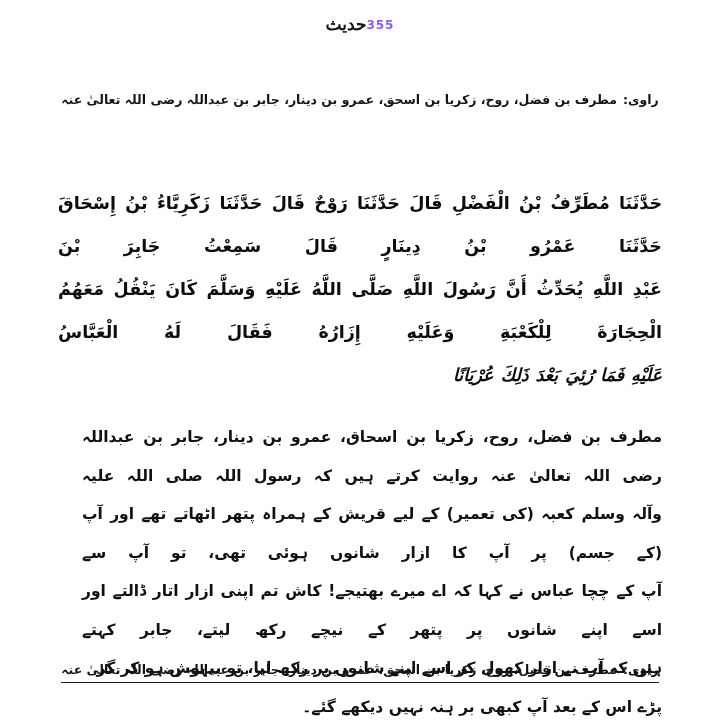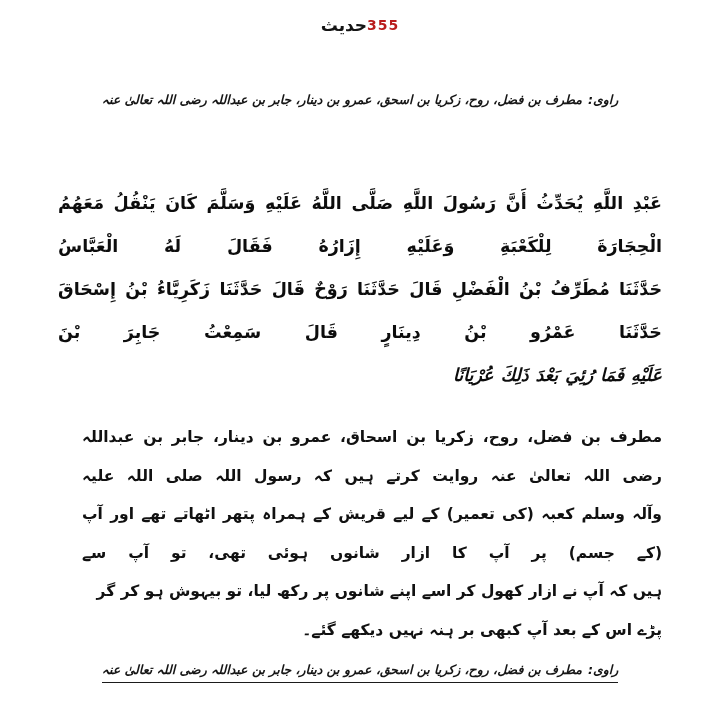--- a/index.html
+++ b/index.html
@@ -39,44 +39,44 @@
     font-size: 16px;
     font-weight: 700;
     letter-spacing: 0.5px;
     color: #141414;
   }
   .hdr-word {
     display: inline-block;
     vertical-align: middle;
     font-size: 17px;
     font-weight: 700;
+    font-family: Liberation Serif, serif;
   }
   .hdr-num {
     display: inline-block;
     vertical-align: middle;
-    font-size: 14px;
+    font-size: 12px;
     font-weight: 700;
     margin-right: 0;
     letter-spacing: 1px;
-    color: #b91c1c;
+    color: #8b5cf6;
   }
 
   
   .ravi-line {
     position: absolute;
     direction: rtl;
     unicode-bidi: isolate;
     text-align: center;
     width: 720px;
     left: 0;
     font-size: 12.5px;
     font-weight: 700;
     color: #151515;
     white-space: nowrap;
-    font-style: italic;
   }
   .ravi-top { top: 92px; }
   .ravi-bottom { top: 662px; }
 
   .ravi-inner {
     display: inline-block;
     padding-bottom: 3px;
   }
   .ravi-bottom .ravi-inner {
     border-bottom: 1.3px solid #1b1b1b;
@@ -170,28 +170,29 @@
     </span>
   </div>
 
   <div class="ravi-line ravi-top">
     <span class="ravi-inner">
       <span class="ravi-label">راوی:</span><span class="ravi-body">مطرف بن فضل، روح، زکریا بن اسحق، عمرو بن دینار، جابر بن عبداللہ رضی اللہ تعالیٰ عنہ</span>
     </span>
   </div>
 
   <div class="arabic-block">
+    <span class="ar-line stretch">حَدَّثَنَا مُطَرِّفُ بْنُ الْفَضْلِ قَالَ حَدَّثَنَا رَوْحٌ قَالَ حَدَّثَنَا زَكَرِيَّاءُ بْنُ إِسْحَاقَ حَدَّثَنَا عَمْرُو بْنُ دِينَارٍ قَالَ سَمِعْتُ جَابِرَ بْنَ</span>
     <span class="ar-line stretch">عَبْدِ اللَّهِ يُحَدِّثُ أَنَّ رَسُولَ اللَّهِ صَلَّى اللَّهُ عَلَيْهِ وَسَلَّمَ كَانَ يَنْقُلُ مَعَهُمُ الْحِجَارَةَ لِلْكَعْبَةِ وَعَلَيْهِ إِزَارُهُ فَقَالَ لَهُ الْعَبَّاسُ</span>
-    <span class="ar-line stretch">حَدَّثَنَا مُطَرِّفُ بْنُ الْفَضْلِ قَالَ حَدَّثَنَا رَوْحٌ قَالَ حَدَّثَنَا زَكَرِيَّاءُ بْنُ إِسْحَاقَ حَدَّثَنَا عَمْرُو بْنُ دِينَارٍ قَالَ سَمِعْتُ جَابِرَ بْنَ</span>
     <span class="ar-line last">عَلَيْهِ فَمَا رُئِيَ بَعْدَ ذَلِكَ عُرْيَانًا</span>
   </div>
 
   <div class="urdu-block">
     <span class="ur-line">مطرف بن فضل، روح، زکریا بن اسحاق، عمرو بن دینار، جابر بن عبداللہ رضی اللہ تعالیٰ عنہ روایت کرتے ہیں کہ رسول اللہ صلی اللہ علیہ</span>
     <span class="ur-line">وآلہ وسلم کعبہ (کی تعمیر) کے لیے قریش کے ہمراہ پتھر اٹھاتے تھے اور آپ (کے جسم) پر آپ کا ازار شانوں ہوئی تھی، تو آپ سے</span>
+    <span class="ur-line">آپ کے چچا عباس نے کہا کہ اے میرے بھتیجے! کاش تم اپنی ازار اتار ڈالتے اور اسے اپنے شانوں پر پتھر کے نیچے رکھ لیتے، جابر کہتے</span>
     <span class="ur-line last">ہیں کہ آپ نے ازار کھول کر اسے اپنے شانوں پر رکھ لیا، تو بیہوش ہو کر گر پڑے اس کے بعد آپ کبھی بر ہنہ نہیں دیکھے گئے۔</span>
   </div>
 
   <div class="ravi-line ravi-bottom">
     <span class="ravi-inner">
       <span class="ravi-label">راوی:</span><span class="ravi-body">مطرف بن فضل، روح، زکریا بن اسحق، عمرو بن دینار، جابر بن عبداللہ رضی اللہ تعالیٰ عنہ</span>
     </span>
   </div>
 
 </div>

